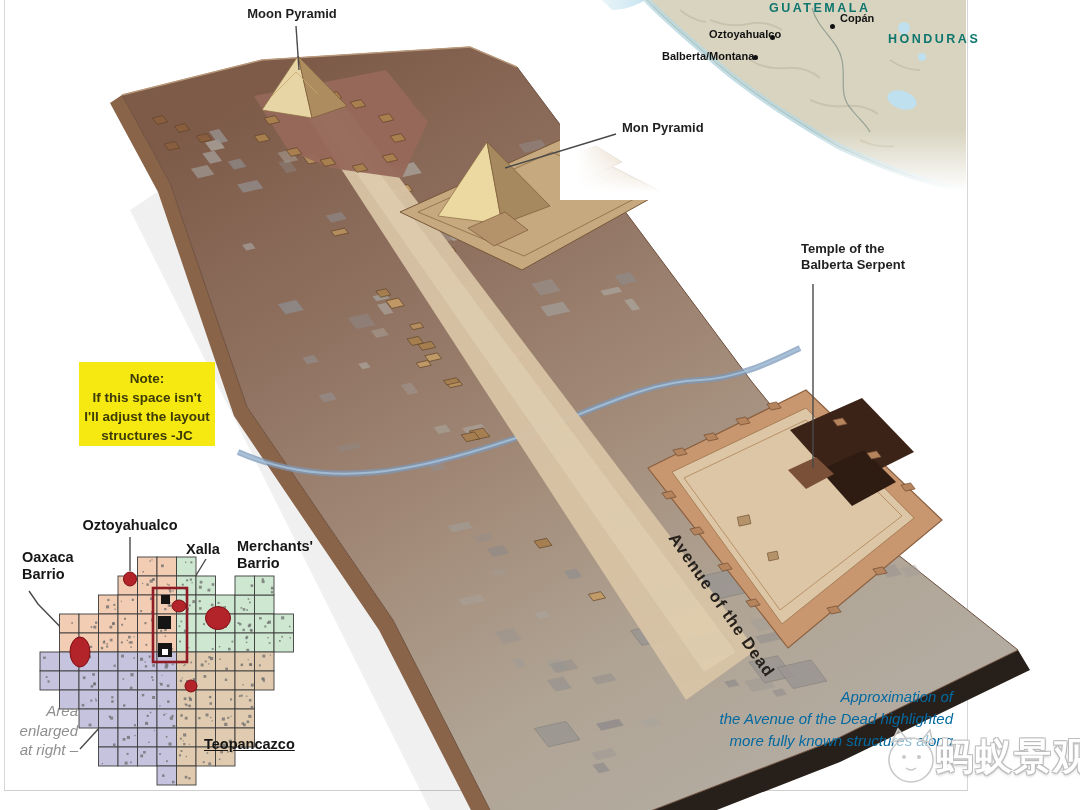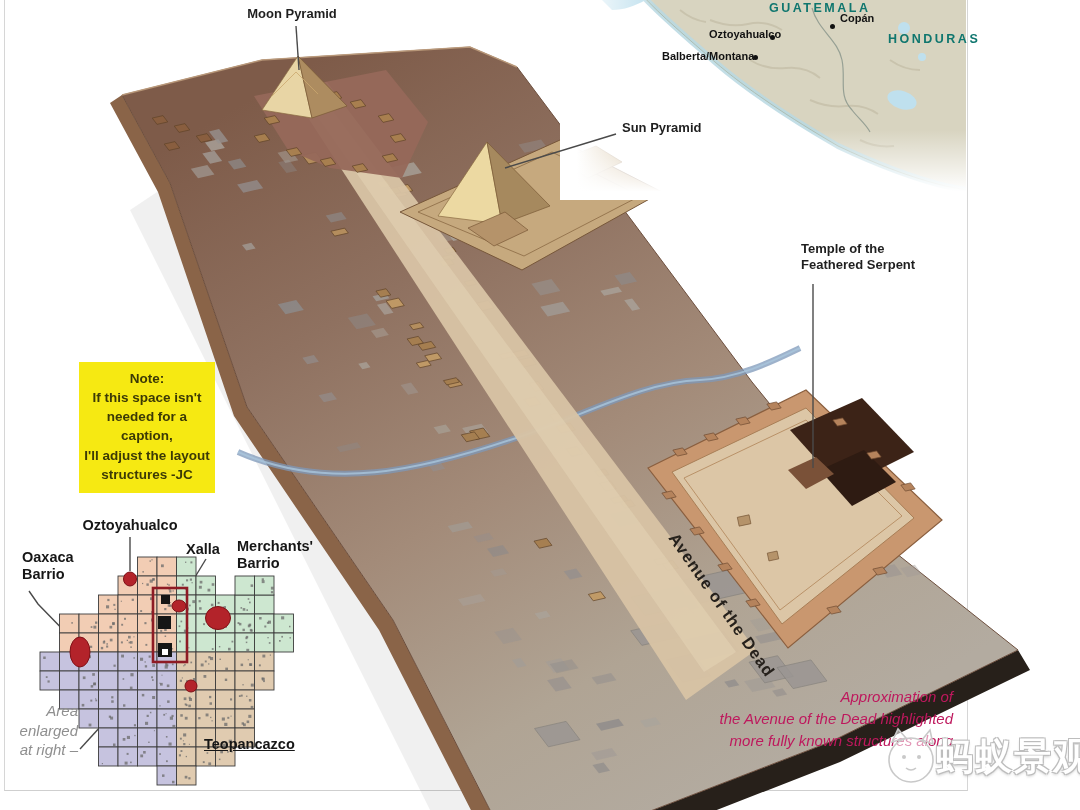--- a/index.html
+++ b/index.html
@@ -7,24 +7,24 @@
           font-family:"Liberation Sans",sans-serif;}
   
   #page-frame{position:absolute;left:4px;top:-10px;width:962px;height:800px;
               border-left:1px solid #d6d6d6;border-right:1px solid #d6d6d6;border-bottom:1px solid #cfcfcf;
               background:#fff;}
   svg{position:absolute;left:0;top:0;}
   .lbl{position:absolute;color:#1f1f1f;font-weight:bold;font-size:13px;line-height:1.2;white-space:nowrap;}
   .country{position:absolute;color:#0f766e;font-weight:bold;font-size:12.5px;letter-spacing:2.5px;white-space:nowrap;margin-left:40px;}
   .city{position:absolute;color:#121212;font-weight:bold;font-size:11px;white-space:nowrap;}
   .city-dot{position:absolute;width:5px;height:5px;border-radius:50%;background:#111;}
-  #note-box{position:absolute;left:79px;top:362px;width:130px;padding:7px 3px 9px 3px;
+  #note-box{position:absolute;left:79px;top:362px;width:130px;padding:7px 3px 0 3px;
             background:#f6e912;text-align:center;color:#3c3a06;font-weight:bold;font-size:13.5px;line-height:1.42;}
   #caption{position:absolute;right:127px;top:686px;width:270px;text-align:right;
-           font-style:italic;color:#be185d;font-size:15px;line-height:1.45;}
+           font-style:italic;color:#0369a1;font-size:15px;line-height:1.45;}
   .inset-lbl{position:absolute;color:#161616;font-weight:bold;font-size:14.5px;line-height:1.18;white-space:nowrap;}
   #area-enlarged{position:absolute;left:10px;top:701px;width:68px;text-align:right;
                  font-style:italic;color:#8f8f8f;font-weight:normal;font-size:15px;line-height:1.3;}
   #watermark{position:absolute;left:878px;top:724px;width:200px;height:78px;}
   #wm-text{position:absolute;left:58px;top:8px;font-size:37px;font-weight:bold;color:#fff;letter-spacing:2px;
            text-shadow:-1px -1px 0 #bdbdbd,1px -1px 0 #bdbdbd,-1px 1px 0 #bdbdbd,1px 1px 0 #bdbdbd,0 2px 3px rgba(160,160,160,.6);
            white-space:nowrap;}
 </style>
 </head>
 <body>
@@ -285,31 +285,30 @@
       <path d="M260,584 L225,611"></path>
       <path d="M204,746 L191,740 L191,694"></path>
       <path d="M80,749 L165,656"></path>
     </g>
   </svg>
 
   <div class="lbl" style="left:222px;top:6px;width:140px;text-align:center;">
     <span>Moon Pyramid</span>
   </div>
   <div class="lbl" style="left:622px;top:120px;">
-    <span>Sun Pyramid</span>
+    <span>Mon Pyramid</span>
   </div>
   <div class="lbl" style="left:801px;top:241px;">
     <div>Temple of the</div>
-    <div>Feathered Serpent</div>
+    <div>Balberta Serpent</div>
   </div>
 
   <div id="note-box">
     <div>Note:</div>
     <div>If this space isn't</div>
-    <div>needed for a caption,</div>
     <div>I'll adjust the layout</div>
     <div>structures -JC</div>
   </div>
 
   <svg id="inset-svg" width="340" height="810" viewBox="0 0 340 810">
     <g id="grid-cells">
         <rect x="137.5" y="557" width="19.5" height="19" fill="#f2cdb4" stroke="#3c3c3c" stroke-width="0.9"></rect>
         <rect x="157" y="557" width="19.5" height="19" fill="#f2cdb4" stroke="#3c3c3c" stroke-width="0.9"></rect>
         <rect x="176.5" y="557" width="19.5" height="19" fill="#cde7d0" stroke="#3c3c3c" stroke-width="0.9"></rect>
         <rect x="118" y="576" width="19.5" height="19" fill="#f2cdb4" stroke="#3c3c3c" stroke-width="0.9"></rect>

